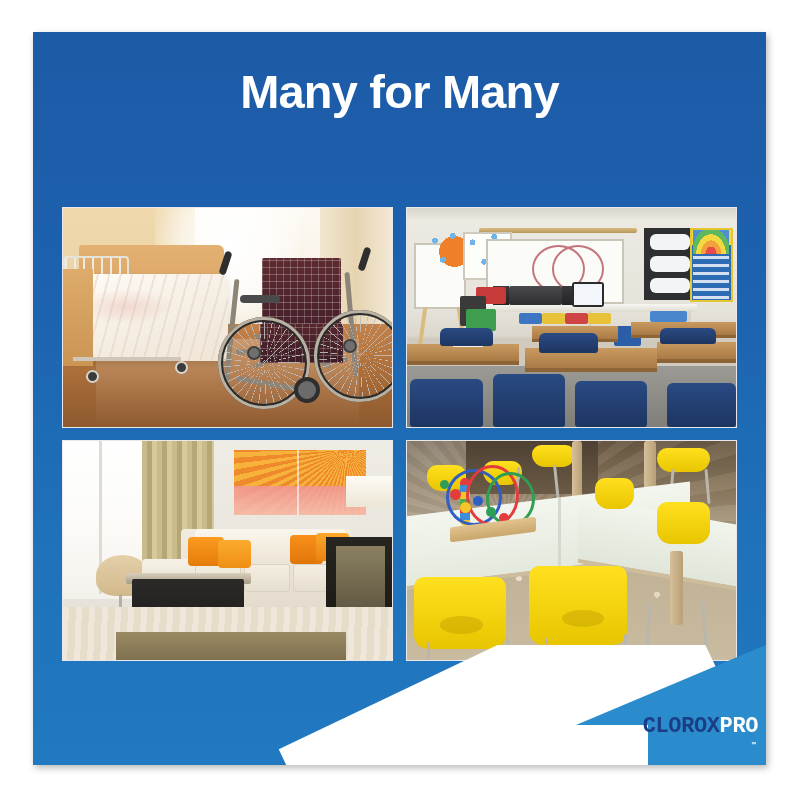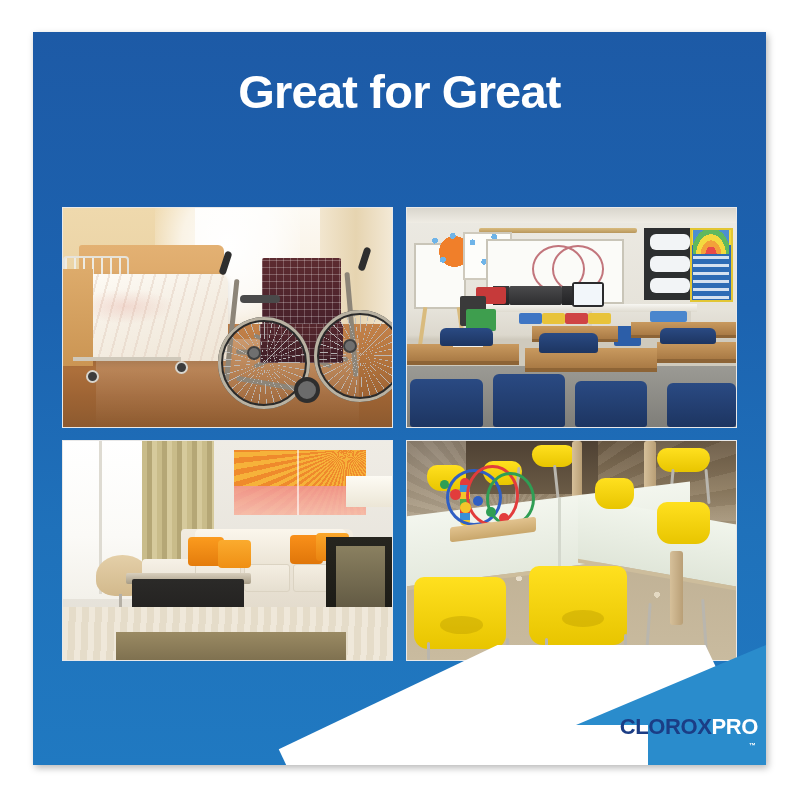--- a/index.html
+++ b/index.html
@@ -280,21 +280,21 @@
   .dc-chairLeg { position:absolute; background:#b9b6ae; width:3px; border-radius:2px; }
   .dc-toyBase { position:absolute; left:13%; top:37%; width:26%; height:7%;
     background: linear-gradient(180deg,#e2c38f,#c9a76c); border-radius:3px; transform: skewY(-7deg); }
   .dc-wire { position:absolute; border:3px solid; border-radius:50%; background:transparent; }
   .dc-bead { position:absolute; border-radius:50%; }
   .dc-post { position:absolute; left:16%; top:17%; width:10px; height:22%;
     background: repeating-linear-gradient(180deg,#e23c3c 0 7px,#3a8fd6 7px 14px,#f3c52a 14px 21px,#4bae4b 21px 28px); border-radius:5px; }
 
   
   .logoStrip {
-    position:absolute; left:0; bottom:0; width:100%; height:120px; overflow:hidden;
+    position:absolute; left:0; bottom:0; width:100%; height:120px; overflow:hidden;font-family:Liberation Mono, monospace;
   }
   .logoWhiteBand {
     position:absolute; right:-30px; bottom:-70px;
     width:430px; height:300px;
     background:#ffffff;
     transform: rotate(-25.5deg);
     transform-origin: right bottom;
   }
   .logoBlueBlock {
     position:absolute; right:0; bottom:0; width:118px; height:62px;
@@ -317,21 +317,21 @@
     font-size:7px; color:#ffffff; font-weight:bold;
   }
 </style>
 </head>
 <body>
 
 <div id="stage">
   <div class="card">
 
     <div class="headline">
-      <span class="line">Great for Great</span>
+      <span class="line">Many for Many</span>
     </div>
 
     <div class="grid">
 
       <div class="photo">
         <div class="scene">
           <div class="hc-bg"></div>
           <div class="hc-wallL"></div>
           <div class="hc-curtainR"></div>
           <div class="hc-wallGlow"></div>

